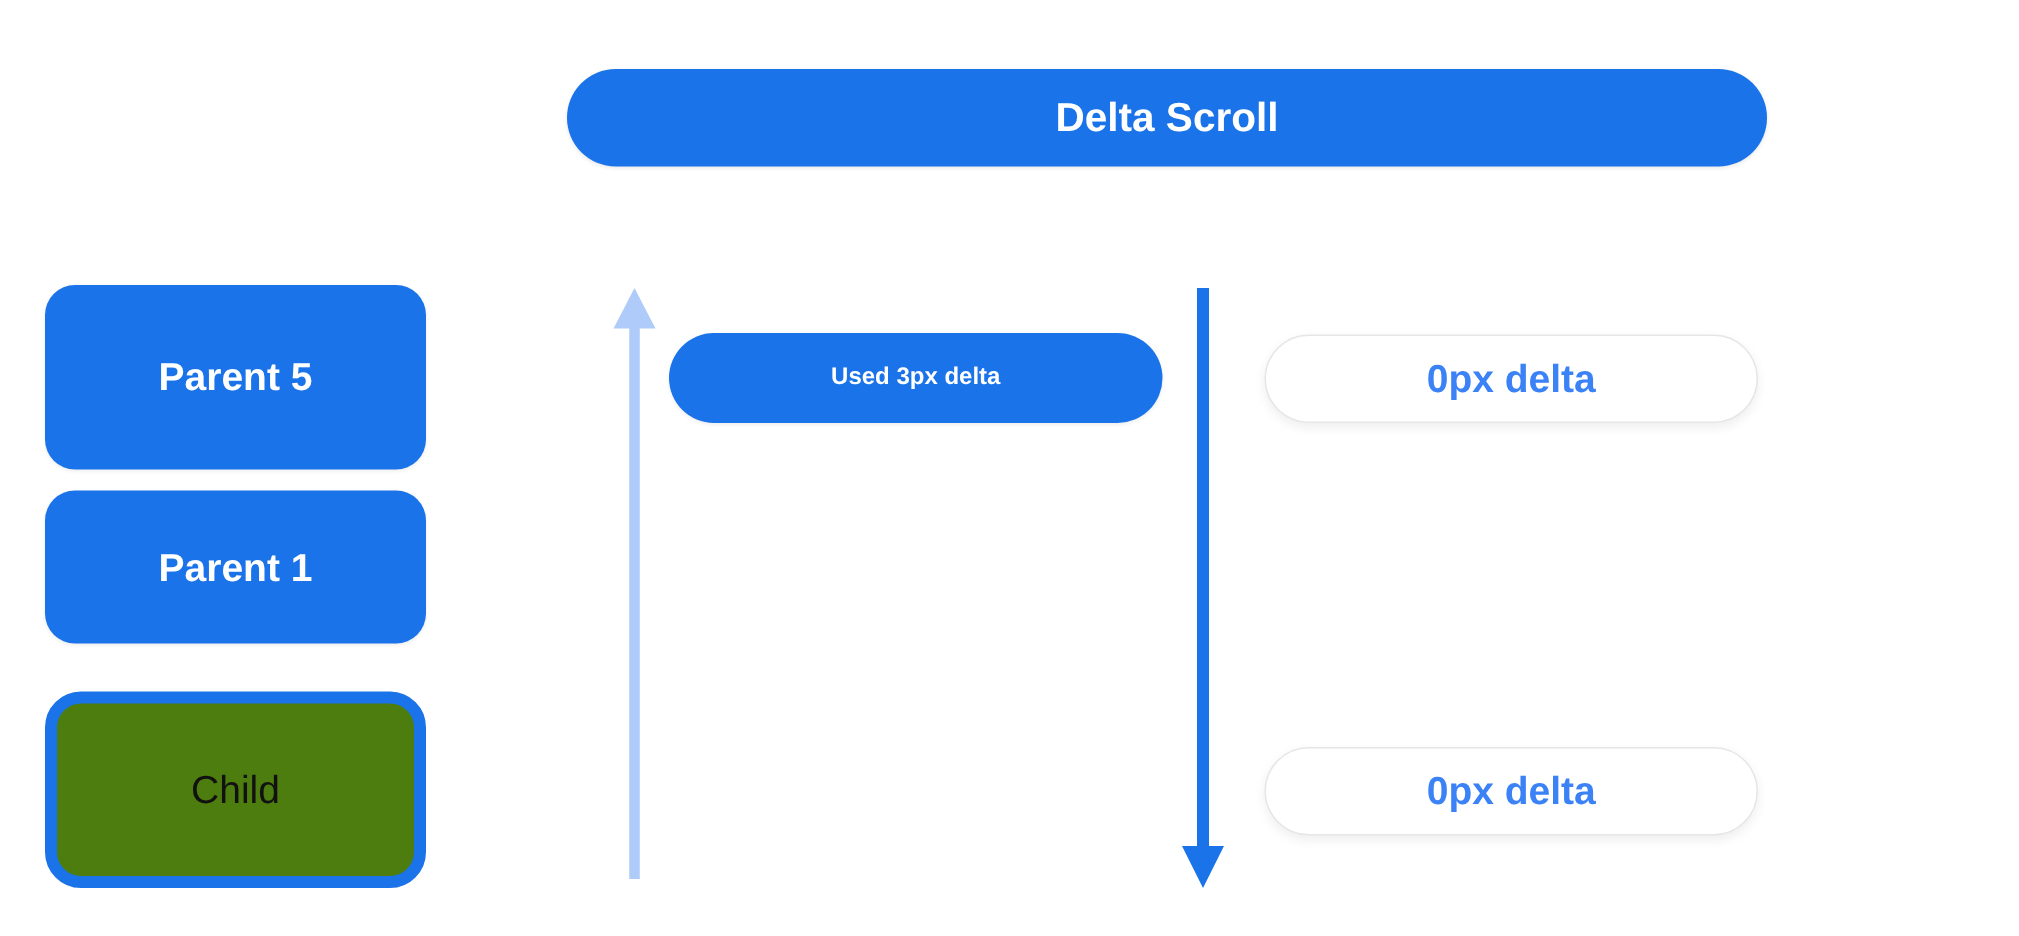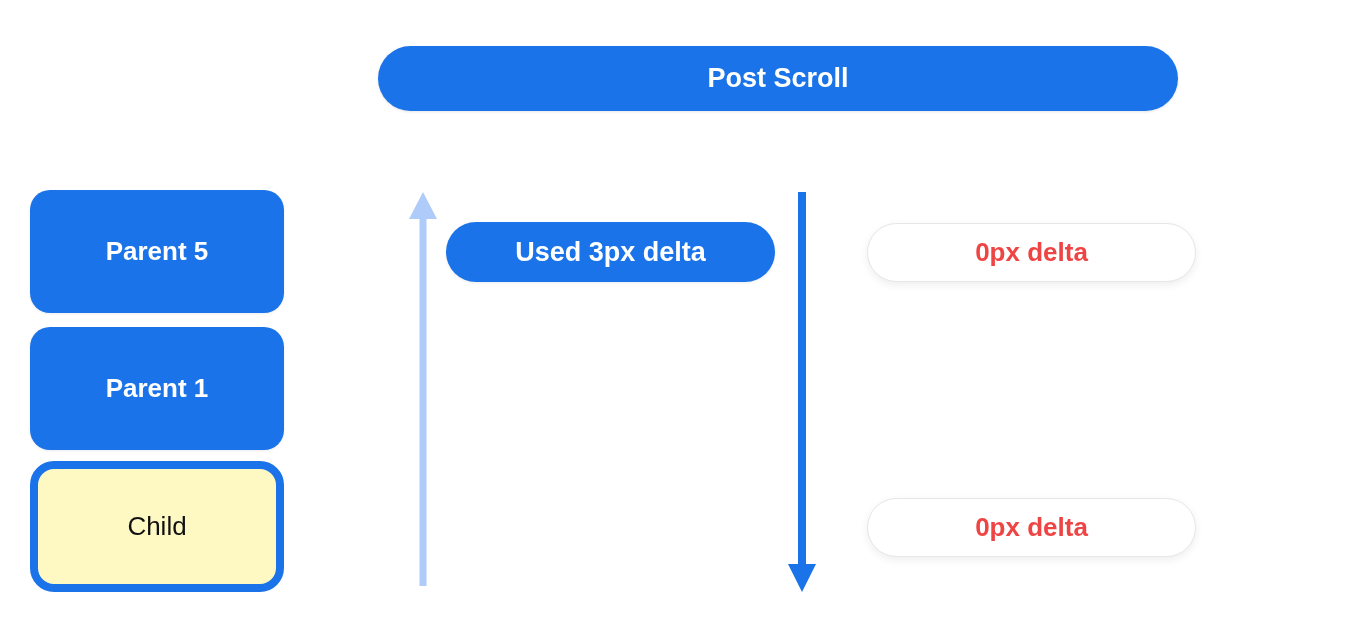--- a/index.html
+++ b/index.html
@@ -45,73 +45,73 @@
     font-size: 26px;
   }
   .stack-box.parent {
     background: #1a73e8;
     border-radius: 20px;
     color: #ffffff;
     font-weight: 700;
     box-shadow: 0 1px 3px rgba(0,0,0,0.08);
   }
   .box-parent2 { top: 190px; height: 123px; }
-  .box-parent1 { top: 327px; height: 123px; }
+  .box-parent1 { top: 327px; height: 102px; }
   .stack-box.child {
     top: 461px; height: 131px;
-    background: #fef9c3;
+    background: #4d7c0f;
     border: 8px solid #1a73e8;
     border-radius: 24px;
     color: #111111;
     font-weight: 500;
   }
   
   .arrow {
     position: absolute;
     top: 192px;
   }
   .arrow-up   { left: 405px; }
   .arrow-down { left: 784px; }
   
   .mid-pill {
     background: #1a73e8;
     border-radius: 30px;
     color: #ffffff;
-    font-size: 27px;
+    font-size: 16px;
     font-weight: 700;
     width: 329px;
     left: 446px;
     height: 60px;
     box-shadow: 0 1px 3px rgba(0,0,0,0.08);
   }
   .mid-pill-0 { top: 222px; }
   .mid-pill-1 { top: 360px; }
   
   .right-pill {
     background: #ffffff;
     border: 1.5px solid #e6e6e6;
     border-radius: 30px;
-    color: #ef4444;
+    color: #3b82f6;
     font-size: 26px;
     font-weight: 600;
     width: 329px;
-    left: 867px;
+    left: 843px;
     height: 59px;
     box-shadow: 0 3px 8px rgba(0,0,0,0.07);
   }
   .right-pill-0 { top: 223px; }
   .right-pill-1 { top: 498px; }
 </style>
 </head>
 <body>
 
 <div class="canvas">
 
   <div class="pill title-pill">
-    <span>Post Scroll</span>
+    <span>Delta Scroll</span>
   </div>
 
   <div class="stack-box parent box-parent2">
     <span>Parent 5</span>
   </div>
 
   <div class="stack-box parent box-parent1">
     <span>Parent 1</span>
   </div>
 

